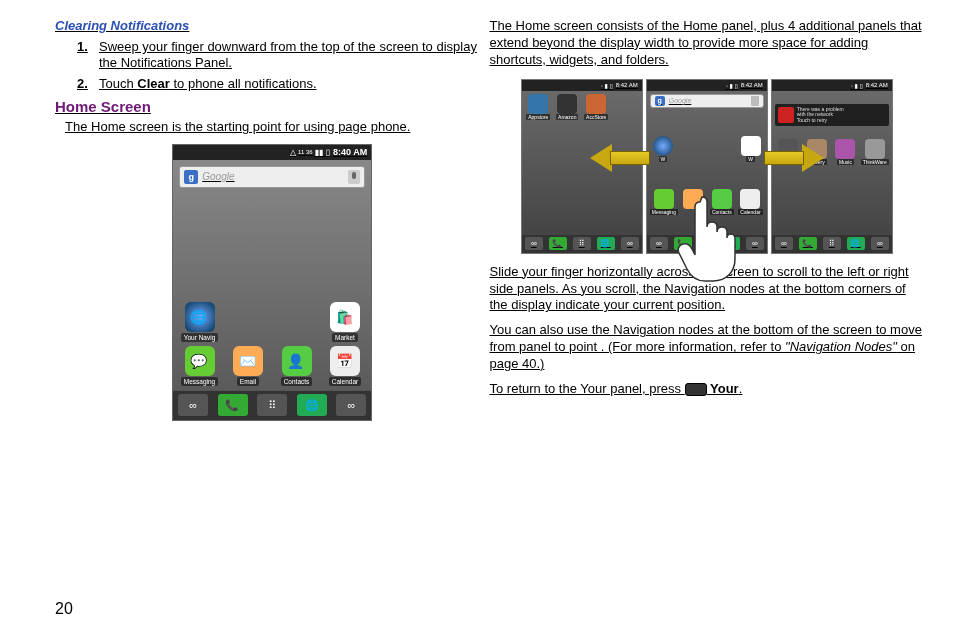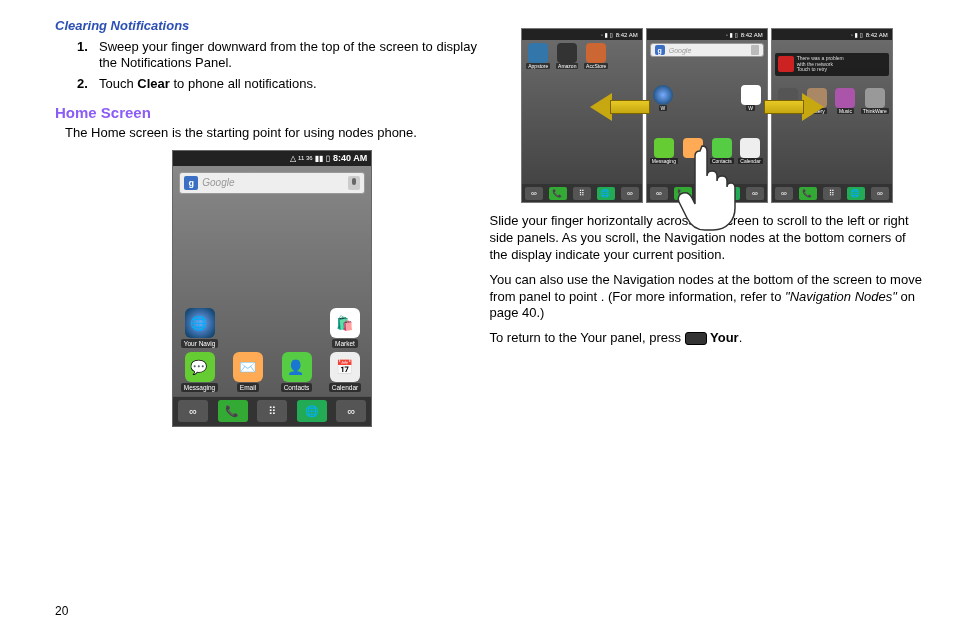--- a/index.html
+++ b/index.html
@@ -4,46 +4,46 @@
 <style>
   * { margin: 0; padding: 0; box-sizing: border-box; }
   body {
     font-family: Arial, Helvetica, sans-serif;
     width: 954px;
     height: 636px;
     background: #fff;
     position: relative;
     padding: 18px 30px 10px 55px;
   }
-  .columns { display: flex; height: 560px; }
+  .columns { display: flex; height: 560px; text-decoration: underline; }
   .col { flex: 1; }
   .section-title-blue-italic {
     color: #2c4fb3;
     font-style: italic;
     font-weight: bold;
     font-size: 13px;
     margin-bottom: 6px;
   }
   .section-title-blue {
-    color: #8b5cf6;
+    color: #701a75;
     font-weight: bold;
     font-size: 15px;
-    margin: 12px 0 4px 0;
+    margin: 6px 0 4px 0;
   }
   ol { list-style: none; padding-left: 22px; }
   ol li { font-size: 13px; margin-bottom: 4px; line-height: 1.25; font-family: "Helvetica Neue", Arial, sans-serif; display:flex; }
   ol li .num { font-weight: bold; width: 22px; flex-shrink:0; }
   ol li .txt { flex:1; }
   .body-text { font-size: 13px; line-height: 1.3; margin-bottom: 8px; font-family: "Helvetica Neue", Arial, sans-serif; }
   .indent { margin-left: 10px; }
   .bold { font-weight: bold; }
   .italic { font-style: italic; }
   .note-block { border-top: 1px solid #000; border-bottom: 1px solid #000; padding: 4px 0; font-size: 12px; line-height: 1.2; margin-top:10px; display:flex; }
   .note-label { font-weight: bold; width:38px; flex-shrink:0; }
-  .page-num { position: absolute; bottom: 18px; left: 55px; font-size: 12px; }
+  .page-num { position: absolute; bottom: 18px; left: 55px; font-size: 16px; }
   .phone-frame { width: 200px; margin: 8px auto; border: 1px solid #666; background:#fff; }
   .status-bar { background:#222; color:#fff; font-size:9px; display:flex; justify-content:flex-end; align-items:center; height:15px; padding:0 4px; gap:3px;}
   .status-icons { font-size:8px; display:flex; gap:2px; align-items:center;}
   .phone-body { background: linear-gradient(#888,#555); height:260px; position:relative; padding:6px; }
   .search-bar { background:#eee; border-radius:3px; height:22px; display:flex; align-items:center; padding:0 4px; gap:4px; border:1px solid #999;}
   .g-icon { width:14px; height:14px; background:#3b6fc4; color:#fff; font-size:9px; font-weight:bold; display:flex; align-items:center; justify-content:center; border-radius:2px;}
   .search-text { color:#999; font-size:10px; flex:1; font-style:italic;}
   .mic-icon { width:12px; height:14px; background:#ccc; border-radius:2px; position:relative;}
   .mic-icon::after{content:"";position:absolute;top:2px;left:4px;width:4px;height:7px;background:#666;border-radius:2px;}
   .app-grid { position:absolute; bottom:34px; left:6px; right:6px; display:grid; grid-template-columns:repeat(4,1fr); gap:4px 8px; }
@@ -97,21 +97,21 @@
       <li>
         <span class="num">1.</span>
         <span class="txt">Sweep your finger downward from the top of the screen to display the Notifications Panel.</span>
       </li>
       <li>
         <span class="num">2.</span>
         <span class="txt"><span>Touch </span><span class="bold">Clear</span><span> to phone all notifications.</span></span>
       </li>
     </ol>
     <div class="section-title-blue">Home Screen</div>
-    <div class="body-text indent">The Home screen is the starting point for using nodes phone.</div>
+    <div class="body-text indent">The Home screen is the starting point for using page phone.</div>
 
     <div class="phone-frame">
       <div class="status-bar">
         <span class="status-icons">△ <span style="font-size:6px;line-height:1;">11 36</span> ▮▮ ▯</span>
         <span style="font-weight:bold;">8:40 AM</span>
       </div>
       <div class="phone-body">
         <div class="search-bar">
           <div class="g-icon">g</div>
           <div class="search-text">Google</div>
@@ -151,20 +151,21 @@
           <div class="nav-btn">⠿</div>
           <div class="nav-btn browser">🌐</div>
           <div class="nav-btn">∞</div>
         </div>
       </div>
     </div>
 
   </div>
 
   <div class="col">
+    <div class="body-text">The Home screen consists of the Home panel, plus 4 additional panels that extend beyond the display width to provide more space for adding shortcuts, widgets, and folders.</div>
 
     <div class="small-phones">
 
       <div class="small-phone">
         <div class="status-bar">
             <span>◦ ▮ ▯</span>
             <span>8:42 AM</span>
           </div>
         <div class="small-body">
           <div class="small-grid">

